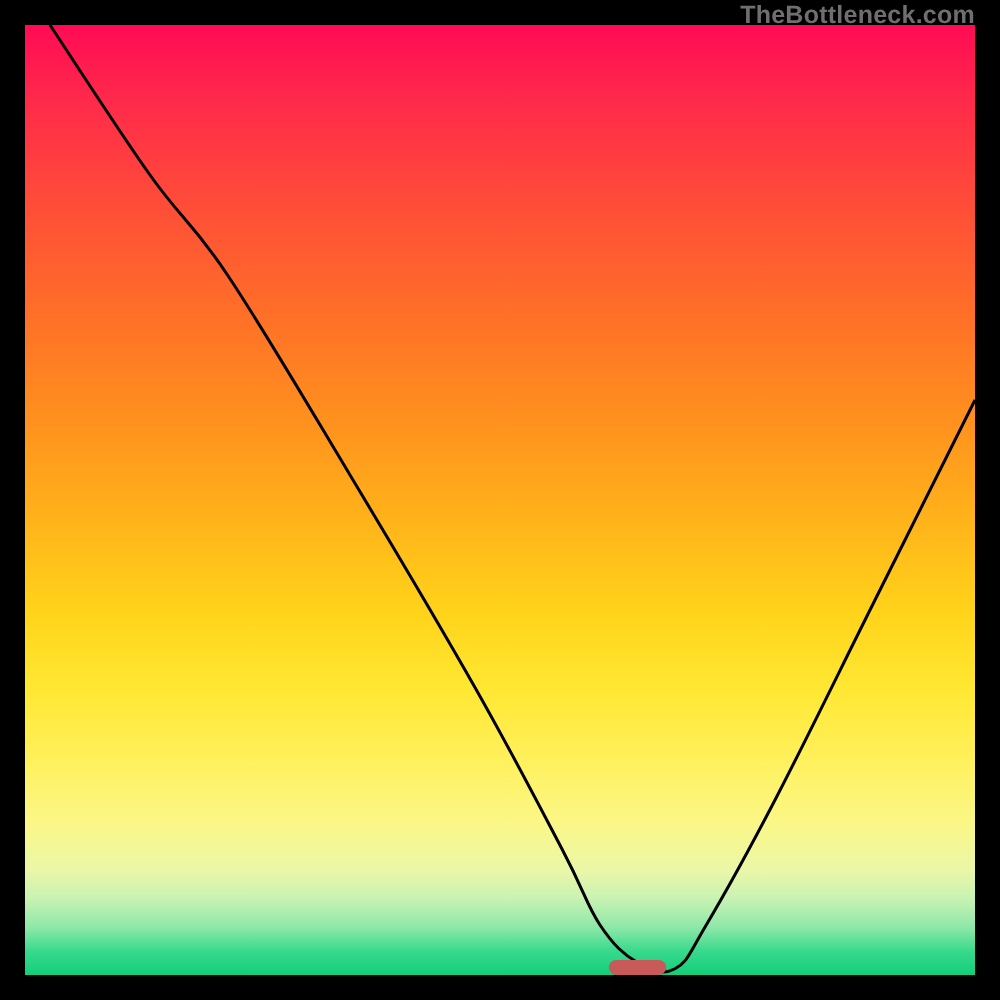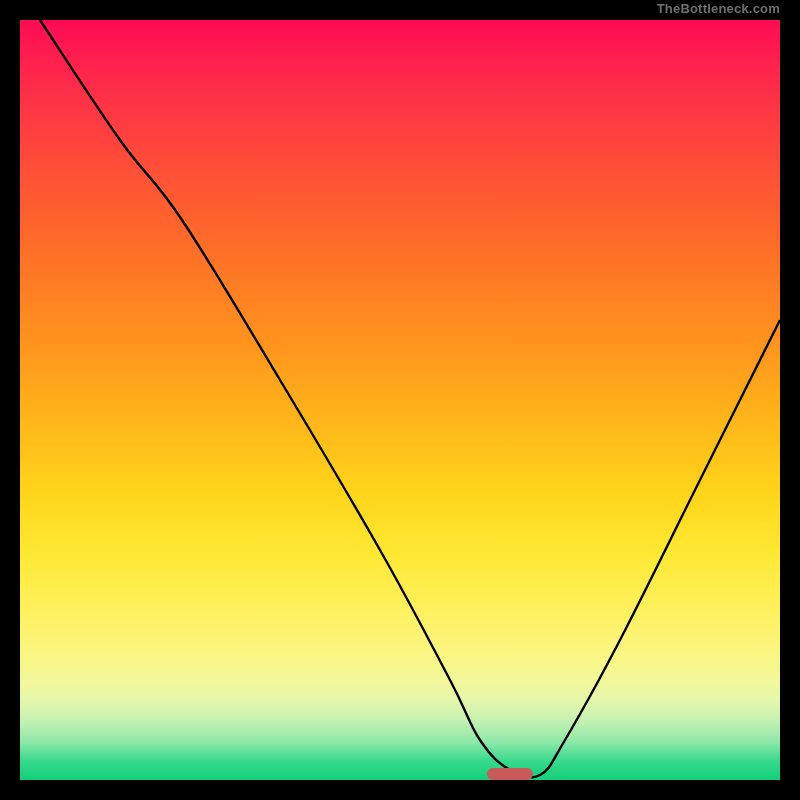--- a/index.html
+++ b/index.html
@@ -39,21 +39,21 @@
       #c8f2b3 92%,
       #8de8a8 95%,
       #38d98c 97.5%,
       #12cf7a 100%);
   }
   .watermark {
     position: absolute;
     top: 1px;
     right: 20px;
     font-family: Arial, Helvetica, sans-serif;
-    font-size: 13px;
+    font-size: 20px;
     font-weight: 600;
     color: #6f6f6f;
     letter-spacing: 0.2px;
   }
   svg.curve {
     position: absolute;
     left: 20px;
     top: 20px;
     width: 760px;
     height: 760px;

